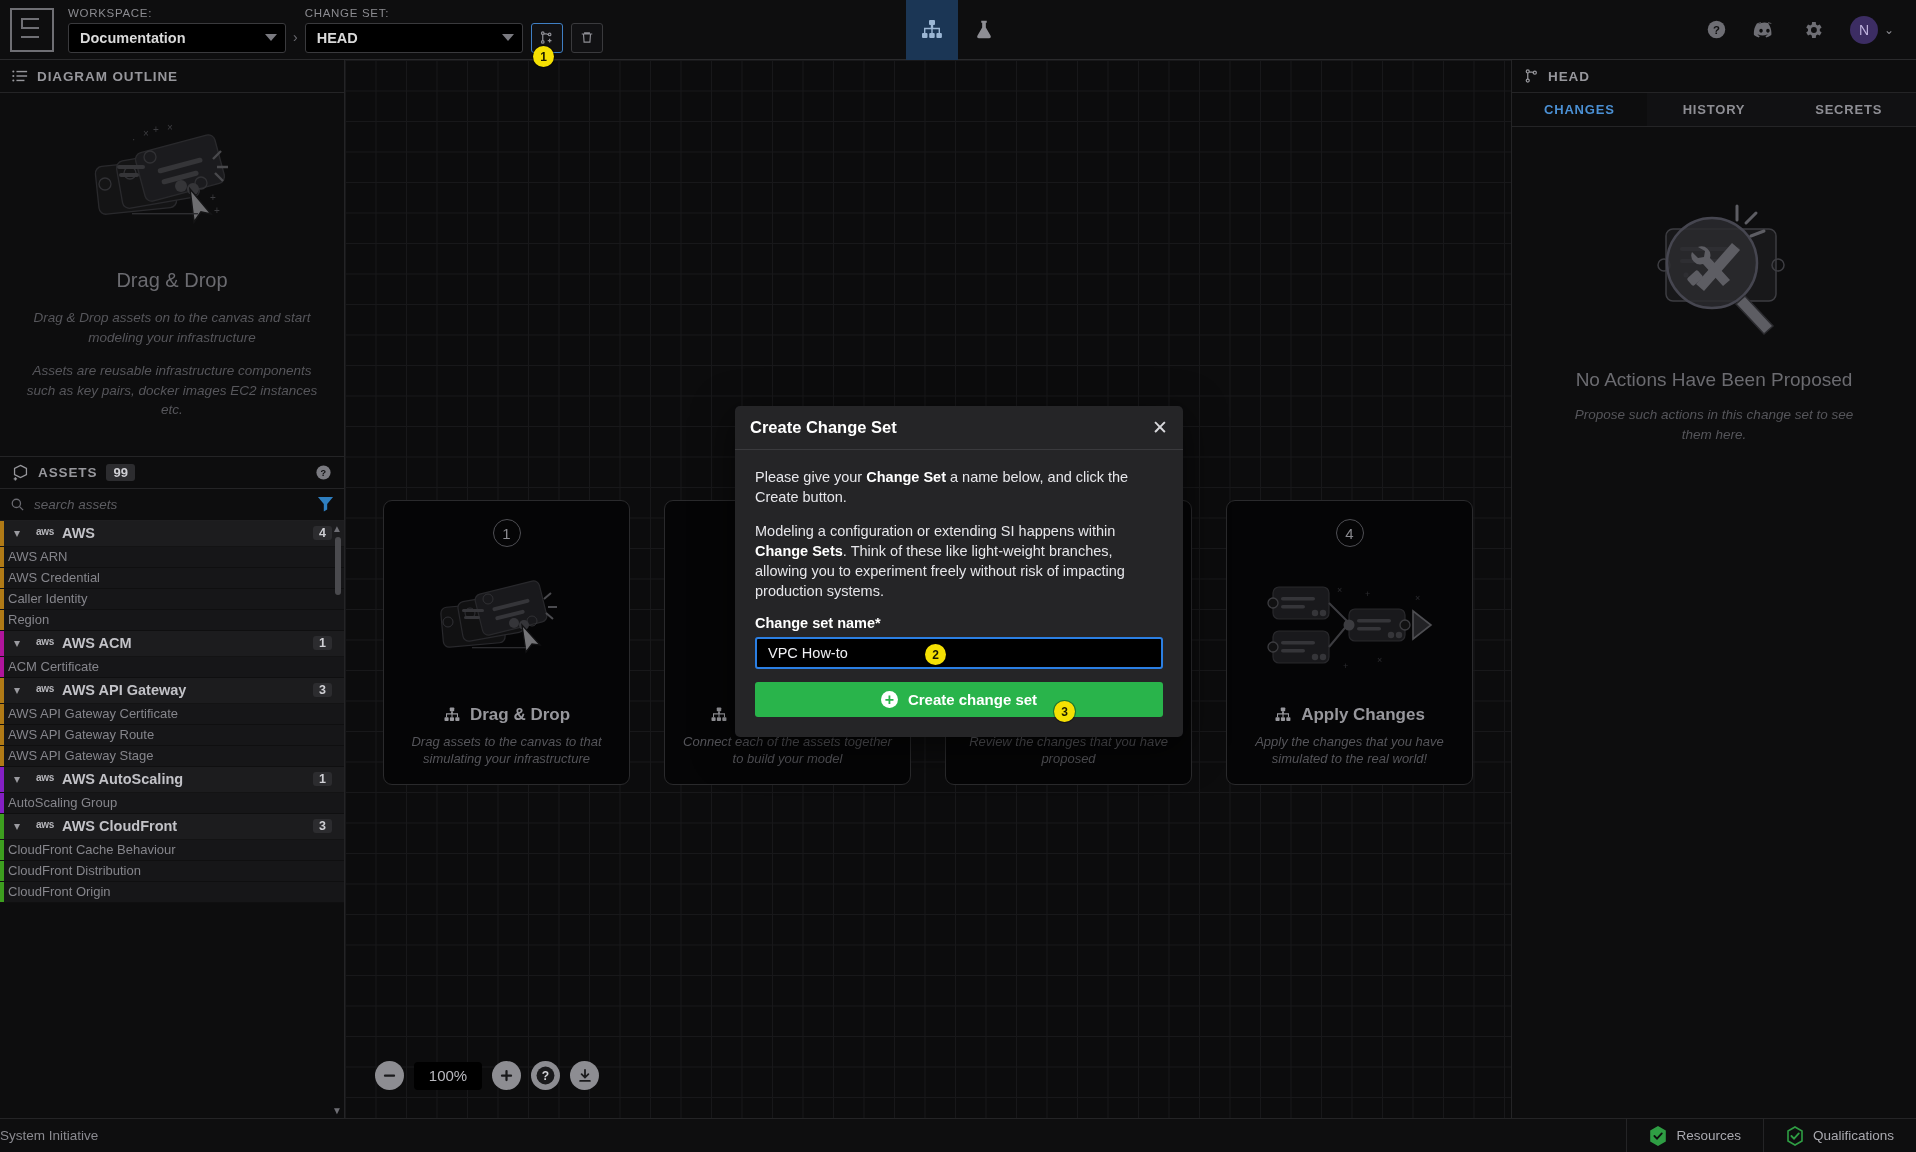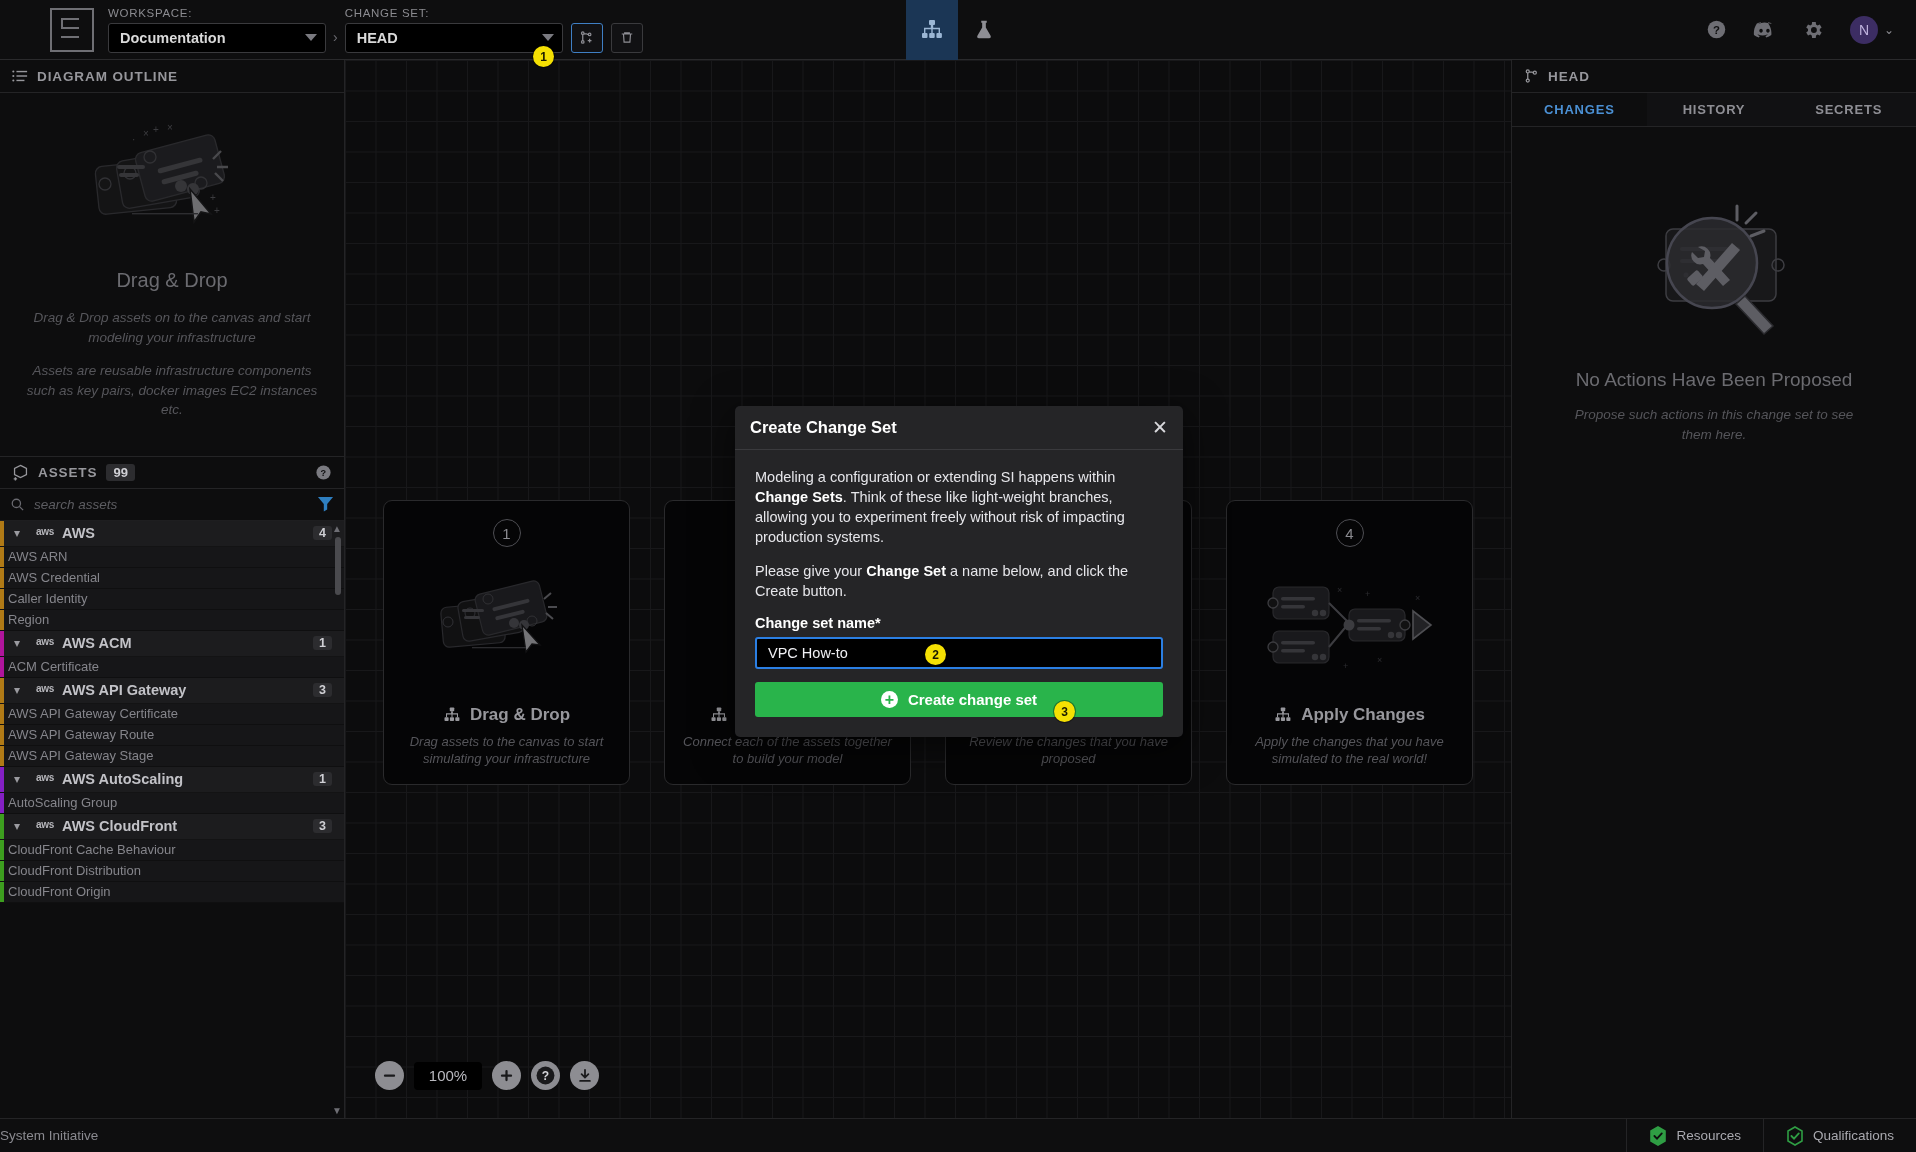--- a/index.html
+++ b/index.html
@@ -12,21 +12,21 @@
     overflow: hidden;
   }
   .app { position: relative; width: 1916px; height: 1152px; display: flex; flex-direction: column; }
 
   
   .topbar {
     height: 60px; flex: 0 0 60px;
     background: #0e0e0f;
     border-bottom: 1px solid #2a2a2c;
     display: flex; align-items: center;
-    position: relative; z-index: 40; padding-left: 40px;
+    position: relative; z-index: 40;
   }
   .logo-box {
     width: 44px; height: 44px; margin-left: 10px; margin-right: 14px;
     border: 2px solid #6f6f74; position: relative; flex: none;
   }
   .logo-box::before {
     content: ""; position: absolute; left: 9px; top: 8px;
     width: 18px; height: 2px; background: #6f6f74;
     box-shadow: 0 9px 0 #6f6f74, 0 18px 0 #6f6f74;
   }
@@ -576,21 +576,21 @@
             <div class="card-title">
               <svg width="18" height="18" viewBox="0 0 24 24" fill="currentColor">
                 <rect x="9" y="2" width="6" height="5" rx="1"></rect>
                 <rect x="2" y="15" width="5.5" height="5" rx="1"></rect>
                 <rect x="9.2" y="15" width="5.5" height="5" rx="1"></rect>
                 <rect x="16.4" y="15" width="5.5" height="5" rx="1"></rect>
                 <path d="M11.5 7v3.5h-6.8V15M12.5 7v3.5h6.8V15M12 10.5V15" stroke="currentColor" stroke-width="1.4" fill="none"></path>
               </svg>
               <span>Drag &amp; Drop</span>
             </div>
-            <div class="card-sub">Drag assets to the canvas to start simulating your infrastructure</div>
+            <div class="card-sub">Drag assets to the canvas to that simulating your infrastructure</div>
           </div>
           <div class="onb-card">
             <div class="card-num">2</div>
             <div class="card-art">
               <svg width="150" height="110" viewBox="0 0 150 110">
                 <g stroke="#46464b" fill="#2a2a2e" stroke-width="1.2">
                   <rect x="28" y="14" width="60" height="34" rx="6"></rect>
                   <rect x="28" y="60" width="60" height="34" rx="6"></rect>
                 </g>
                 <g fill="#5d5d63">
@@ -802,24 +802,24 @@
       </div>
   </div>
 
   <div class="modal">
     <div class="modal-head">
       <div class="modal-title">Create Change Set</div>
       <div class="modal-close">✕</div>
     </div>
     <div class="modal-body">
       <div class="modal-p">
+        <span>Please give your </span><b>Change Set</b><span> a name below, and click the Create button.</span>
+      </div>
+      <div class="modal-p">
         <span>Modeling a configuration or extending SI happens within </span><b>Change Sets</b><span>. Think of these like light-weight branches, allowing you to experiment freely without risk of impacting production systems.</span>
-      </div>
-      <div class="modal-p">
-        <span>Please give your </span><b>Change Set</b><span> a name below, and click the Create button.</span>
       </div>
       <div class="modal-label">Change set name*</div>
       <input class="name-input" value="VPC How-to" style="">
       <button class="create-btn">
         <span class="plus-circ">+</span>
         <span>Create change set</span>
       </button>
     </div>
   </div>
 

